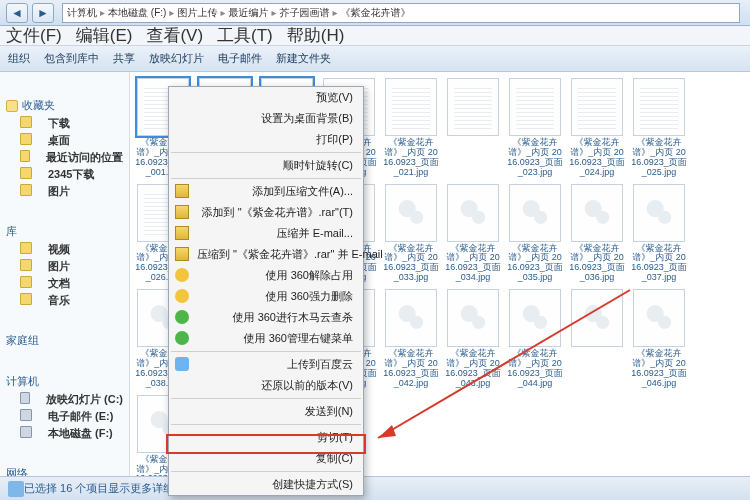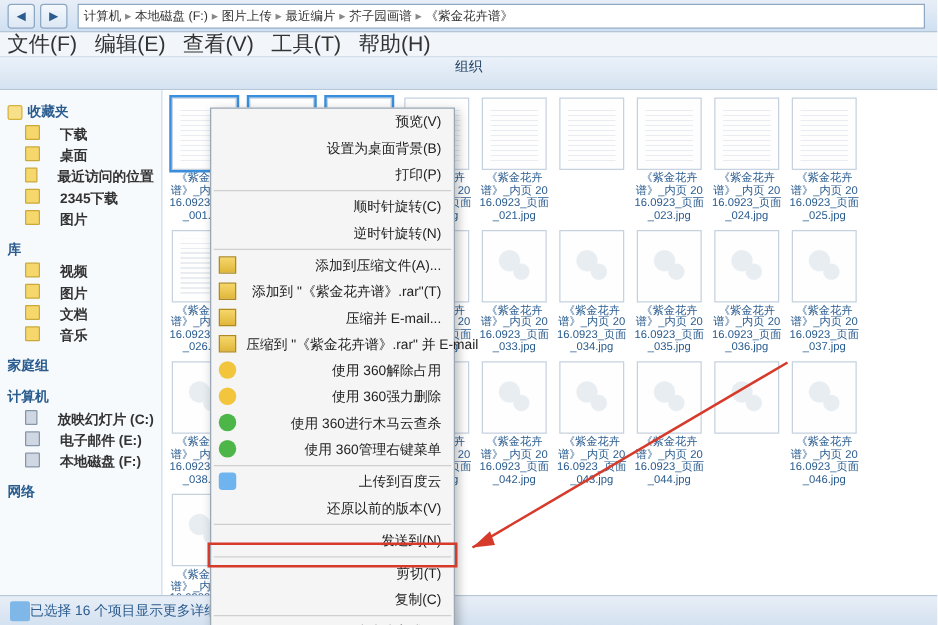--- a/index.html
+++ b/index.html
@@ -2,25 +2,25 @@
 <html><head>
 <meta charset="utf-8">
 <style>
 * { margin: 0; padding: 0; box-sizing: border-box; font-family: "Microsoft YaHei", "SimSun", sans-serif; }
 body { width: 750px; height: 500px; background: #fff; overflow: hidden; font-size: 11px; position: relative; }
 .titlebar { height: 26px; background: linear-gradient(#e8eef7,#cfe0f2); border-bottom: 1px solid #a0b5cc; display: flex; align-items: center; padding: 0 6px; gap: 4px; }
 .nav-btn { width: 22px; height: 20px; background: linear-gradient(#f4f8fc,#dce8f4); border: 1px solid #8fa8c2; border-radius: 3px; display: flex; align-items: center; justify-content: center; color: #2a5c8f; font-size: 12px; }
 .breadcrumb { flex: 1; height: 20px; background: #fff; border: 1px solid #8fa8c2; margin: 0 4px; display: flex; align-items: center; padding: 0 4px; gap: 3px; font-size: 10px; color: #333; overflow: hidden; white-space: nowrap; }
 .breadcrumb .sep { color: #888; }
 .menubar { height: 20px; background: #f2f6fb; border-bottom: 1px solid #c8d6e6; display: flex; align-items: center; padding: 0 6px; gap: 14px; font-size: 17px; color: #333; }
-.toolbar { height: 26px; background: linear-gradient(#eaf1f9,#d6e3f1); border-bottom: 1px solid #b6c7da; display: flex; align-items: center; padding: 0 8px; gap: 14px; font-size: 11px; color: #1a3a5c; flex-direction: column; }
+.toolbar { height: 26px; background: linear-gradient(#eaf1f9,#d6e3f1); border-bottom: 1px solid #b6c7da; display: flex; align-items: center; padding: 0 8px; gap: 14px; font-size: 11px; color: #1a3a5c; }
 .main { display: flex; height: 404px; }
 .sidebar { width: 130px; background: #f7fafd; border-right: 1px solid #d2dde9; padding: 4px 0; overflow: hidden; font-size: 11px; }
 .side-group { padding: 2px 6px; color: #3a5a7a; }
-.side-head { font-weight: bold; color: #2a5c8f; margin: 4px 0 2px; display: flex; align-items: center; gap: 4px; }
+.side-head { font-weight: normal; color: #2a5c8f; margin: 20px 0 2px; display: flex; align-items: center; gap: 4px; }
 .side-item { padding: 1px 0 1px 14px; color: #333; display: flex; gap: 16px; white-space: nowrap; font-weight: bold; }
 .side-ico { width: 12px; height: 12px; display: inline-block; background: #f6d76b; border: 1px solid #caa93a; border-radius: 1px; }
 .side-ico.drive { background: #cfd8e2; border-color: #8696aa; }
 .side-ico.star { background: #f8e08a; border-color: #d4b23c; border-radius: 2px; }
 .content { flex: 1; background: #fff; overflow: auto; padding: 6px 4px; position: relative; }
 .grid { display: flex; flex-wrap: wrap; gap: 6px 4px; }
 .thumb { width: 58px; display: flex; flex-direction: column; align-items: center; font-size: 9px; color: #2a5c8f; text-align: center; line-height: 1.1; }
 .thumb .pic { width: 52px; height: 58px; background: #fefefe; border: 1px solid #c6d2df; margin-bottom: 2px; position: relative; overflow: hidden; }
 .thumb .pic::after { content:""; position:absolute; inset:6px; background: repeating-linear-gradient(0deg,#d7dee6 0 1px,transparent 1px 4px); opacity:.55; }
 .thumb.sketch .pic::after { background: radial-gradient(circle at 40% 40%, #dde4eb 0 8px, transparent 9px), radial-gradient(circle at 65% 60%, #dde4eb 0 6px, transparent 7px); opacity:.65; }
@@ -280,21 +280,20 @@
       </div>
   </div>
 </div>
 
 <div class="context-menu">
   <div class="cm-item">预览(V)</div>
   <div class="cm-item">设置为桌面背景(B)</div>
   <div class="cm-item">打印(P)</div>
   <div class="cm-sep"></div>
   <div class="cm-item">顺时针旋转(C)</div>
-  <div class="cm-item">逆时针旋转(N)</div>
   <div class="cm-sep"></div>
   <div class="cm-item"><span class="cm-ico zip"></span><span>添加到压缩文件(A)...</span></div>
   <div class="cm-item"><span class="cm-ico zip"></span><span>添加到 "《紫金花卉谱》.rar"(T)</span></div>
   <div class="cm-item"><span class="cm-ico zip"></span><span>压缩并 E-mail...</span></div>
   <div class="cm-item"><span class="cm-ico zip"></span><span>压缩到 "《紫金花卉谱》.rar" 并 E-mail</span></div>
   <div class="cm-item"><span class="cm-ico y360"></span><span>使用 360解除占用</span></div>
   <div class="cm-item"><span class="cm-ico y360"></span><span>使用 360强力删除</span></div>
   <div class="cm-item"><span class="cm-ico g360"></span><span>使用 360进行木马云查杀</span></div>
   <div class="cm-item"><span class="cm-ico g360"></span><span>使用 360管理右键菜单</span></div>
   <div class="cm-sep"></div>

